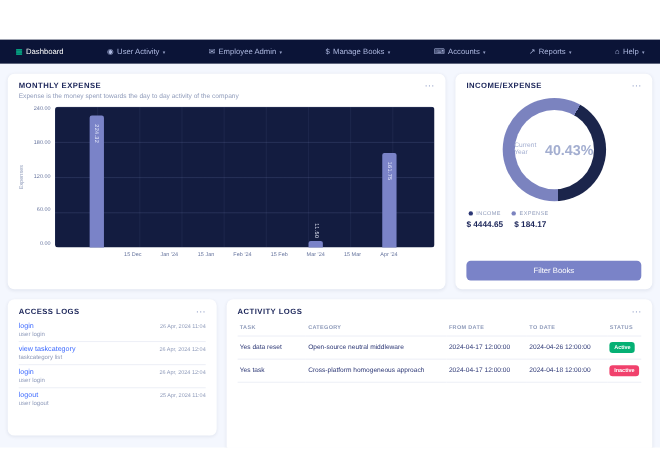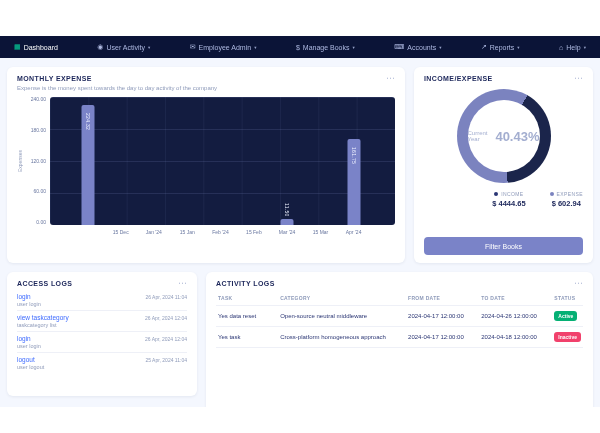--- a/index.html
+++ b/index.html
@@ -36,21 +36,21 @@
   .bar-label { position:absolute; transform:translateX(-50%); writing-mode:vertical-rl; font-size:5px; color:#eef1ff; letter-spacing:.3px; white-space:nowrap; }
   .x-labels { position:relative; height:10px; margin-left:33px; margin-top:4px; font-size:5px; color:#68769f; }
   .x-label { position:absolute; transform:translateX(-50%); white-space:nowrap; }
 
   .income-card { flex:1; height:196px; display:flex; flex-direction:column; }
   .donut-wrap { display:flex; justify-content:center; margin-top:7px; }
   .donut { width:94px; height:94px; border-radius:50%; position:relative; background:#7b83bf; }
   .donut-hole { position:absolute; inset:11px; background:#fff; border-radius:50%; display:flex; flex-direction:row; align-items:center; justify-content:center; gap:2px; }
   .donut-label { font-size:6px; color:#a3aed0; }
   .donut-value { font-size:13px; color:#a3aed0; font-weight:bold; }
-  .legend { display:flex; justify-content:flex-end; gap:24px; margin-top:8px; }
+  .legend { display:flex; justify-content:flex-start; gap:8px; margin-top:8px; }
   .legend-item { display:flex; flex-direction:column; align-items:center; gap:2px; }
   .legend-top { display:flex; align-items:center; gap:3px; font-size:5px; color:#8f9bba; letter-spacing:.4px; }
   .dot { width:4px; height:4px; border-radius:50%; }
   .legend-value { font-size:7.5px; font-weight:bold; color:#1b2559; }
   .filter-btn { margin-top:auto; height:18px; background:#7a83c8; color:#fff; font-size:7px; border:none; border-radius:4px; width:100%; cursor:pointer; font-family:inherit; }
 
   .access-card { width:190px; height:124px; overflow:hidden; }
   .log-list { margin-top:3px; }
   .log-item { display:flex; justify-content:space-between; align-items:flex-start; padding:3px 0; border-bottom:1px solid #eef0f7; }
   .log-item:last-child { border-bottom:none; }
@@ -165,21 +165,21 @@
             <span class="dot" style="background: rgb(43, 54, 116);"></span>
             <span>INCOME</span>
           </div>
           <span class="legend-value">$ 4444.65</span>
         </div>
         <div class="legend-item">
           <div class="legend-top">
             <span class="dot" style="background: rgb(123, 131, 191);"></span>
             <span>EXPENSE</span>
           </div>
-          <span class="legend-value">$ 602.94</span>
+          <span class="legend-value">$ 184.17</span>
         </div>
       </div>
       <button class="filter-btn">Filter Books</button>
     </div>
   </div>
 
   <div class="row">
 
     <div class="card access-card">
       <div class="card-head">

